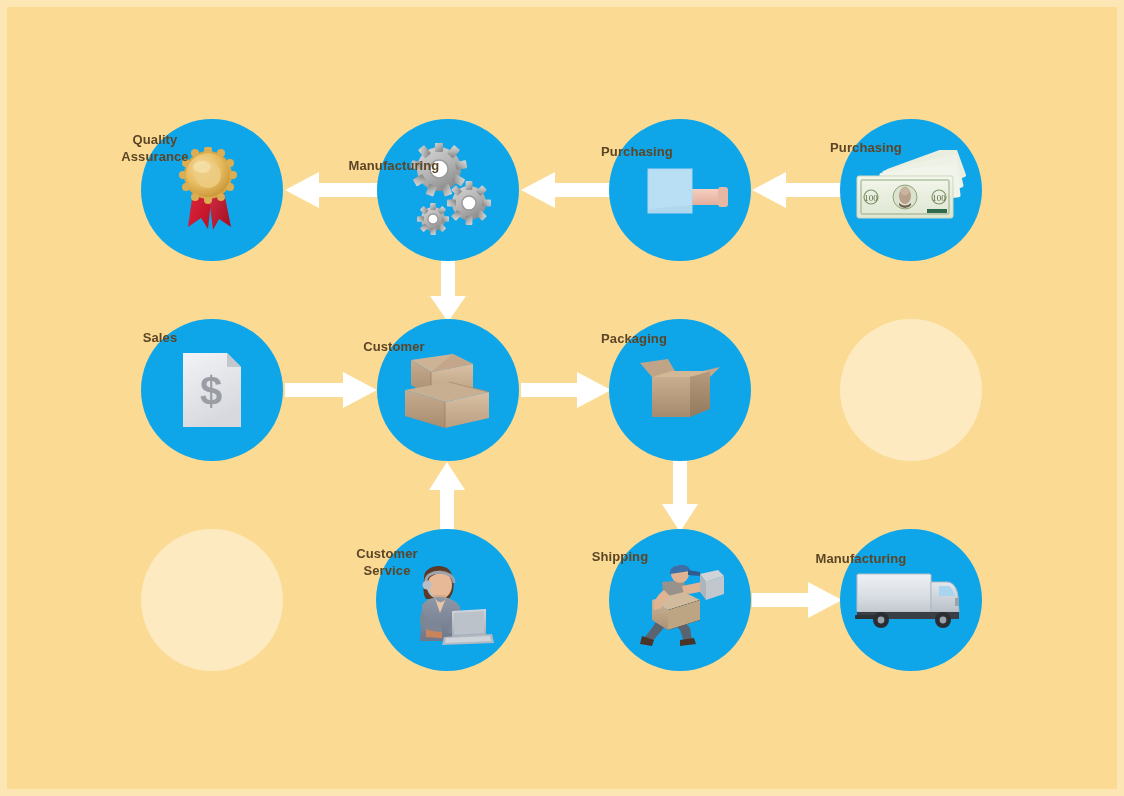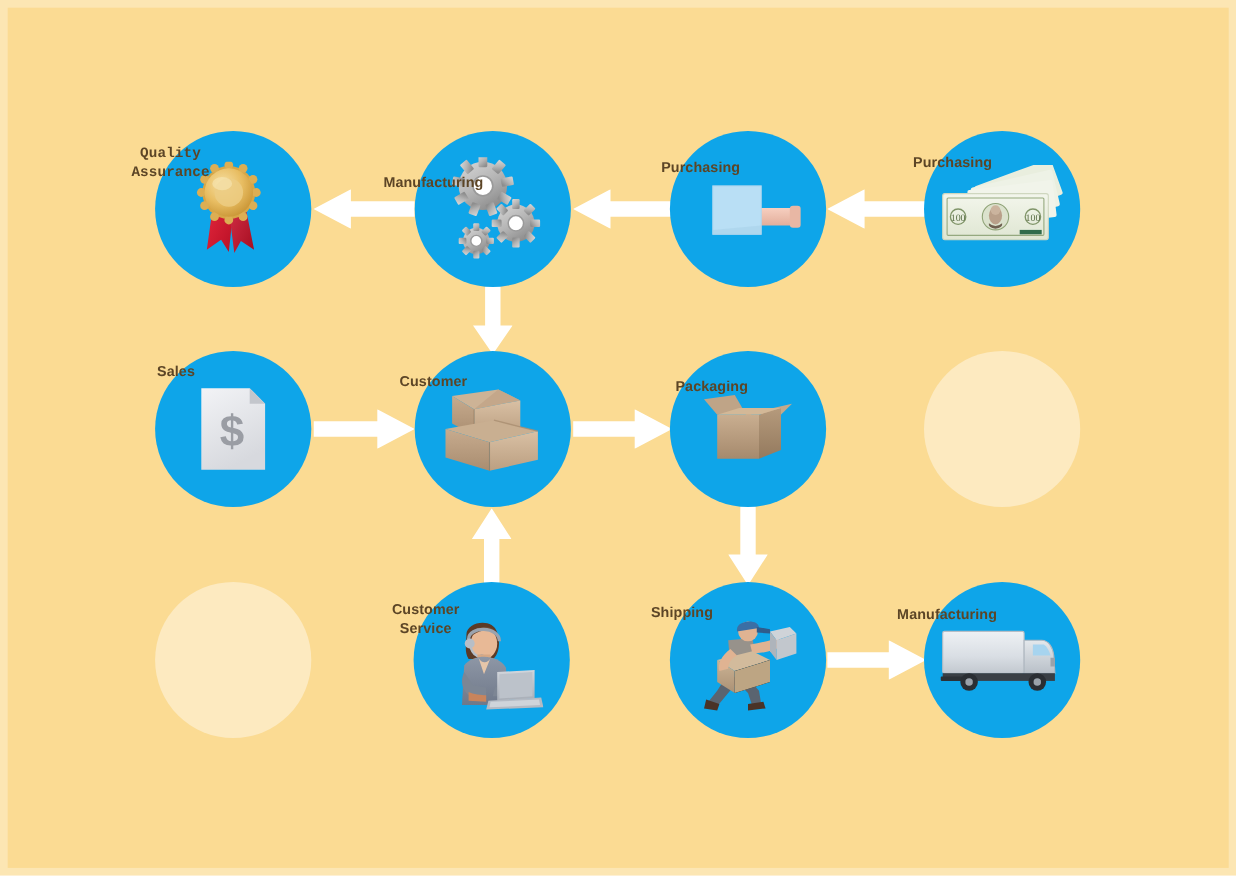--- a/index.html
+++ b/index.html
@@ -164,21 +164,21 @@
             <circle cx="11" cy="16" r="4"></circle>
               <circle cx="20" cy="6" r="4"></circle>
           </g>
           <circle cx="33" cy="28" r="22" fill="url(#qaMedal)"></circle>
           <circle cx="33" cy="28" r="13" fill="#eccd84" opacity="0.85"></circle>
           <ellipse cx="27" cy="20" rx="9" ry="6" fill="#f8eaba" opacity="0.55"></ellipse>
         </g>
       </svg>
     </div>
   </div>
-  <div class="node-label" style="left:105px; top:131px; width:100px;font-family:Liberation Mono, monospace;">Quality
+  <div class="node-label" style="left:105px; top:131px; width:100px;">Quality
 Assurance</div>
 
   <div class="node" style="left:377px; top:119px; width:142px; height:142px;">
     <div class="node-icon">
       <svg width="92" height="100" viewBox="0 0 92 100" style="margin-left:14px;margin-top:6px;">
         <defs>
           <linearGradient id="gearG" x1="0" y1="0" x2="0.6" y2="1">
             <stop offset="0%" stop-color="#d8d8d8"></stop>
             <stop offset="55%" stop-color="#b6b6b6"></stop>
             <stop offset="100%" stop-color="#8e8e8e"></stop>
@@ -368,21 +368,21 @@
         <path d="M18 22 L6 8 L34 4 L42 18 Z" fill="#bfa487"></path>
         <path d="M60 18 L86 12 L72 26 L56 26 Z" fill="#c4a98c"></path>
         <path d="M42 18 L56 26 L46 26 Z" fill="#ad9174"></path>
 
         <path d="M18 22 L56 22 L56 62 L18 62 Z" fill="url(#pkFront)"></path>
         <path d="M56 22 L76 16 L76 54 L56 62 Z" fill="url(#pkSide)"></path>
         <path d="M18 22 L38 16 L76 16 L56 22 Z" fill="#d3b897"></path>
       </svg>
     </div>
   </div>
-  <div class="node-label" style="left:588px; top:342px; width:92px;text-align:right;">Packaging</div>
+  <div class="node-label" style="left:588px; top:330px; width:92px;">Packaging</div>
 
   <div class="node" style="left:376px; top:529px; width:142px; height:142px;">
     <div class="node-icon">
       <svg width="86" height="92" viewBox="0 0 86 92" style="margin-top:10px;margin-left:8px;">
         <defs>
           <linearGradient id="csSuit" x1="0" y1="0" x2="0" y2="1">
             <stop offset="0%" stop-color="#8e97a6"></stop>
               <stop offset="100%" stop-color="#6f7889"></stop>
           </linearGradient>
           <linearGradient id="csLap" x1="0" y1="0" x2="0" y2="1">

